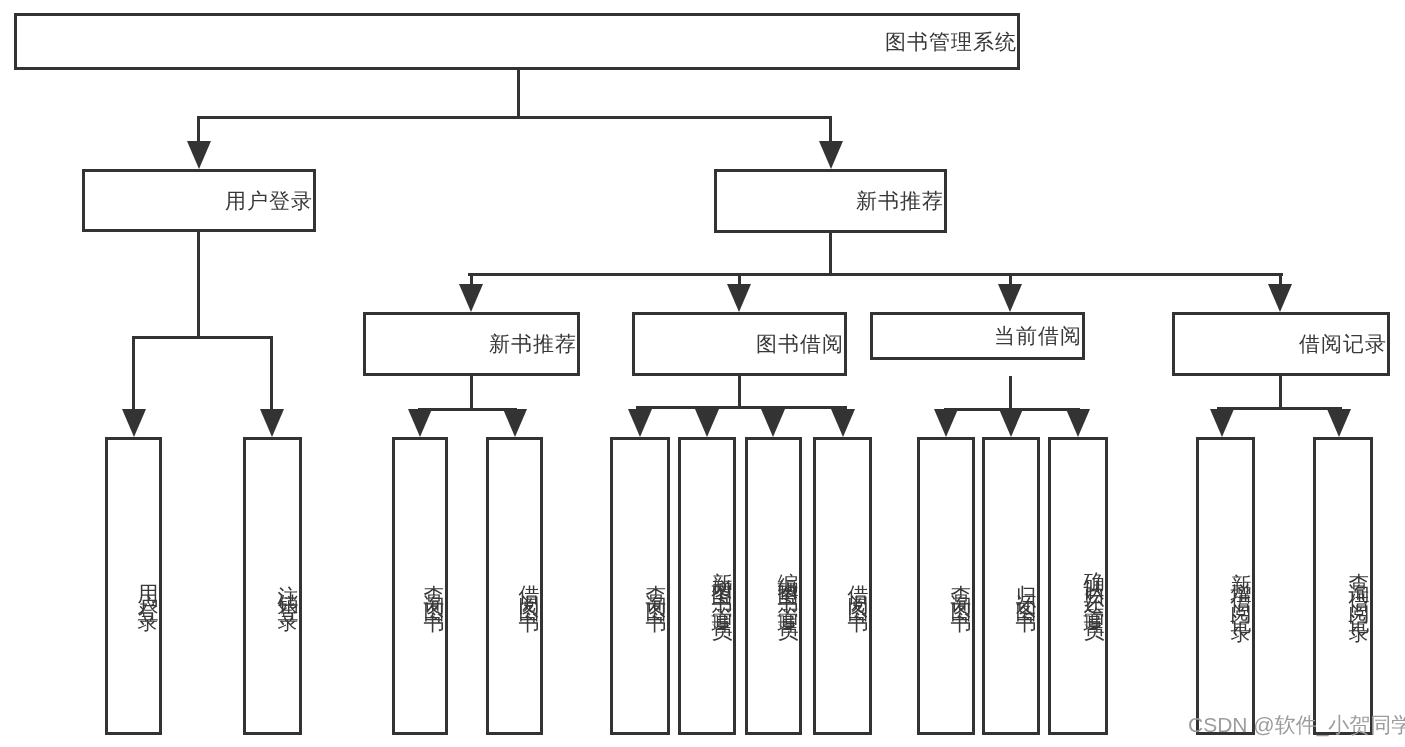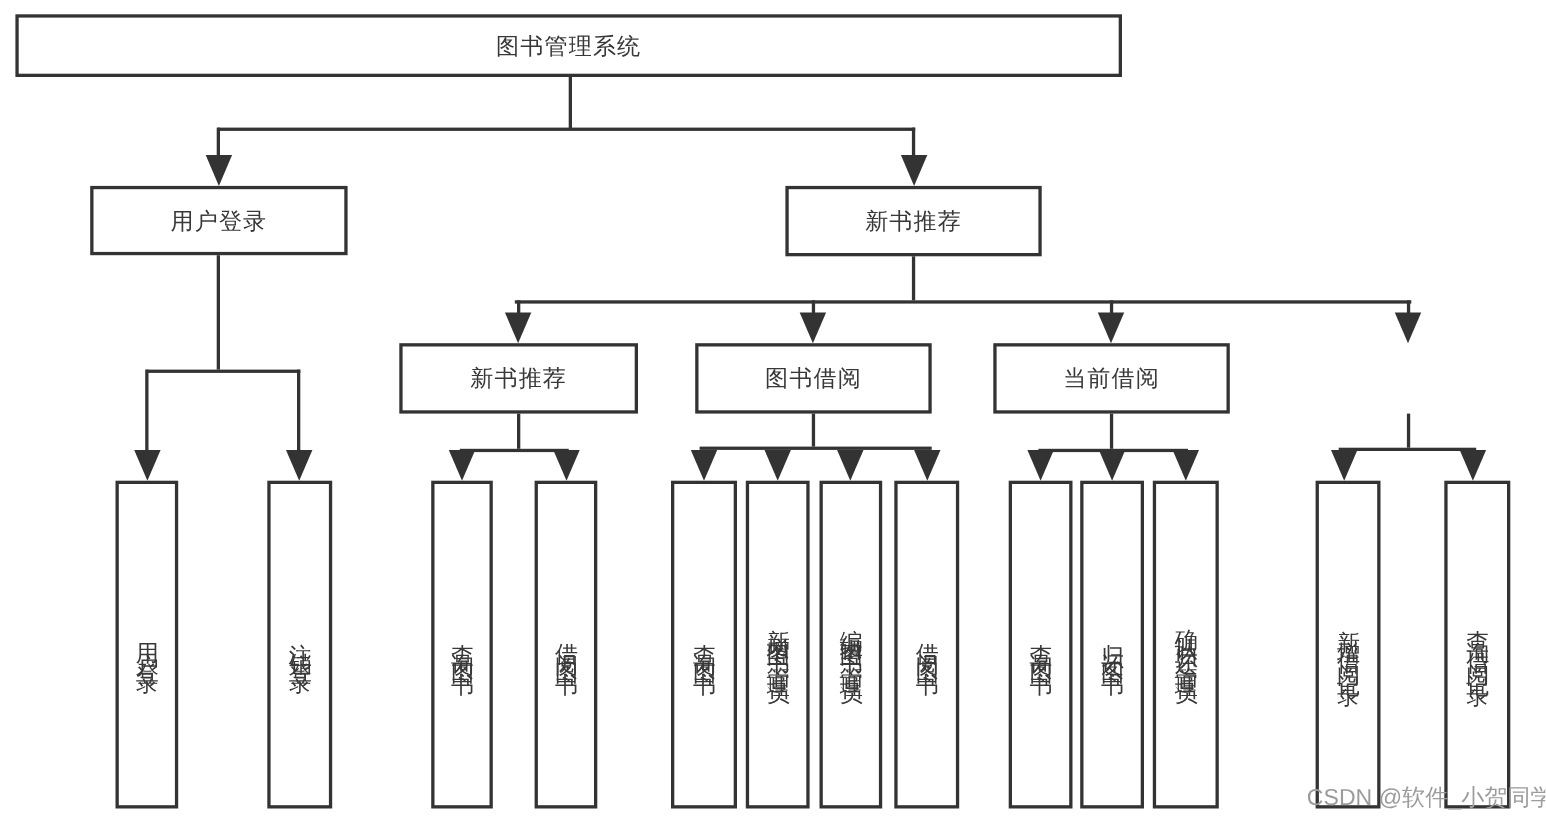--- a/index.html
+++ b/index.html
@@ -18,21 +18,21 @@
     color:var(--text);
   }
   
   .node{
     position:absolute;
     box-sizing:border-box;
     border:3px solid var(--line);
     background:#fff;
     display:flex;
     align-items:center;
-    justify-content:center;
+    justify-content:flex-end;
   }
   .node .lbl{
     font-size:21px;
     letter-spacing:1px;
     color:var(--text);
     white-space:nowrap;
   }
   
   .leaf .vtext{
     writing-mode:vertical-rl;
@@ -105,22 +105,25 @@
   <div class="arrow" style="left:998px;top:284px"></div>
   <div class="vline" style="left:1279px;top:273px;height:14px"></div>
   <div class="arrow" style="left:1268px;top:284px"></div>
 
   <div class="node" style="left:363px;top:312px;width:217px;height:64px">
     <span class="lbl">新书推荐</span>
   </div>
   <div class="node" style="left:632px;top:312px;width:215px;height:64px">
     <span class="lbl">图书借阅</span>
   </div>
-  <div class="node" style="left:903px;top:312px;width:215px;height:64px">
+  <div class="node" style="left:870px;top:312px;width:215px;height:48px">
     <span class="lbl">当前借阅</span>
+  </div>
+  <div class="node" style="left:1172px;top:312px;width:218px;height:64px">
+    <span class="lbl">借阅记录</span>
   </div>
 
   <div class="vline" style="left:470px;top:376px;height:32px"></div>
   <div class="hline" style="left:418px;top:408px;width:99px"></div>
   <div class="arrow" style="left:408px;top:409px"></div>
   <div class="arrow" style="left:503px;top:409px"></div>
 
   <div class="vline" style="left:738px;top:376px;height:30px"></div>
   <div class="hline" style="left:636px;top:406px;width:211px"></div>
   <div class="arrow" style="left:628px;top:409px"></div>

